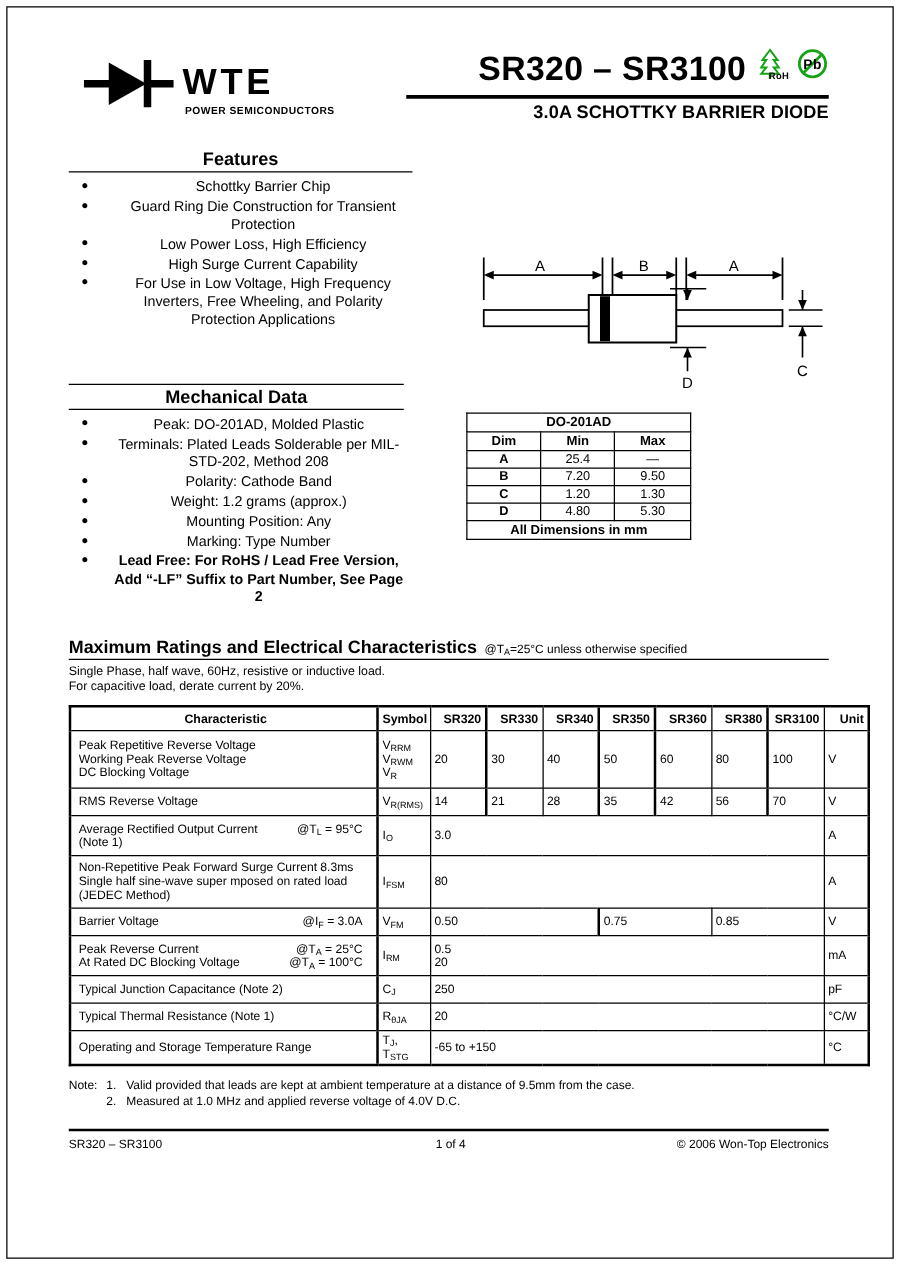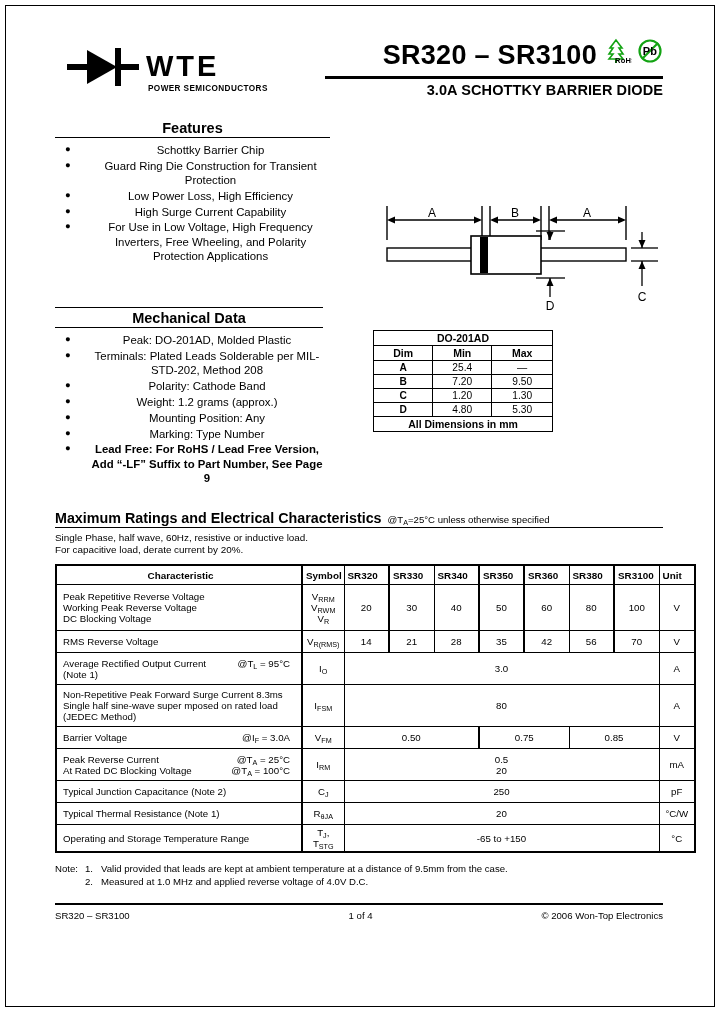--- a/index.html
+++ b/index.html
@@ -106,26 +106,26 @@
 
   table.main {
     border-collapse: collapse; width: 600px; margin-top: 7px;
     table-layout: fixed;
   }
   table.main td, table.main th {
     border: 1px solid #000; font-size: 9.7px; font-weight: normal;
     padding: 2px 3px; vertical-align: middle;
   }
   table.main thead th {
-    font-weight: bold; font-size: 9.9px; text-align: left; height: 20px;
+    font-weight: bold; font-size: 9.9px; text-align: right; height: 20px;
   }
   table.main .char {
     text-align: left; padding-left: 6px; position: relative;
   }
-  table.main .ctr { text-align: center; }
+  table.main .ctr { }
   .char-flex { display: flex; justify-content: space-between; align-items: baseline; }
   .char-cond { padding-right: 8px; white-space: nowrap; }
   .outer-l { border-left-width: 2px !important; }
   .outer-r { border-right-width: 2px !important; }
   .outer-t { border-top-width: 2px !important; }
   .outer-b { border-bottom-width: 2px !important; }
   .thick-l { border-left-width: 2px !important; }
   sub { font-size: 7.2px; vertical-align: baseline; position: relative; top: 2px; }
 
   .notes { font-size: 9.6px; line-height: 12.6px; margin-top: 10px; }
@@ -205,21 +205,21 @@
 
       <div class="mech-box" style="margin-top: 44px;">
         <div class="sec-head top-rule">Mechanical Data</div>
         <ul class="blist">
           <li>Peak: DO-201AD, Molded Plastic</li>
           <li>Terminals: Plated Leads Solderable per MIL-STD-202, Method 208</li>
           <li>Polarity: Cathode Band</li>
           <li>Weight: 1.2 grams (approx.)</li>
           <li>Mounting Position: Any</li>
           <li>Marking: Type Number</li>
-          <li class="bold">Lead Free: For RoHS / Lead Free Version, Add “-LF” Suffix to Part Number, See Page 9</li>
+          <li class="bold">Lead Free: For RoHS / Lead Free Version, Add “-LF” Suffix to Part Number, See Page 2</li>
         </ul>
       </div>
     </div>
 
     <div class="col-right">
 
       <div class="pkg" style="margin-top: 78px;">
         <svg width="300" height="115" viewBox="0 0 300 115">
 
           <line x1="14" y1="8" x2="14" y2="42" stroke="#000" stroke-width="1.4"></line>

